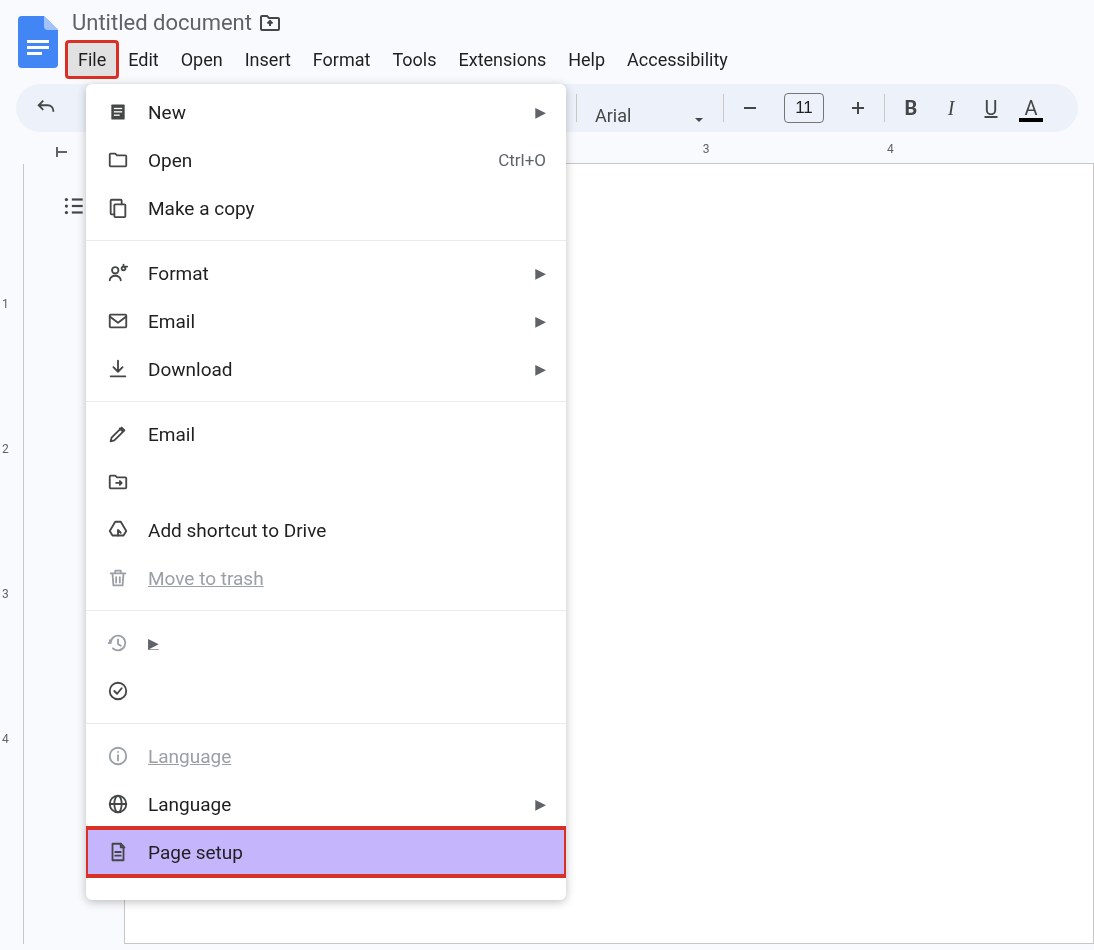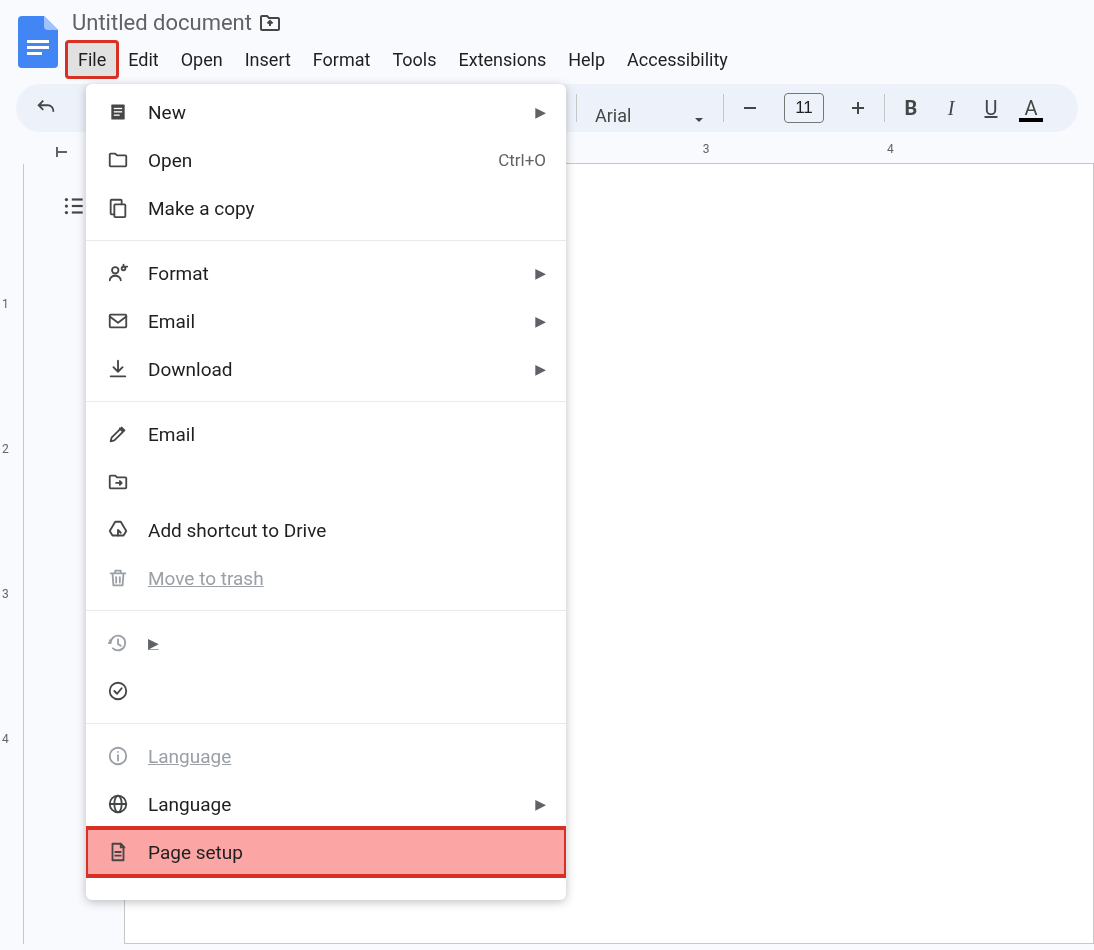--- a/index.html
+++ b/index.html
@@ -197,21 +197,21 @@
   .dd-row {
     display: flex;
     align-items: center;
     height: 48px;
     padding: 0 20px;
     gap: 18px;
     cursor: pointer;
     position:relative;
   }
   .dd-row.disabled { color:#9aa0a6; cursor:default;text-decoration:underline; }
-  .dd-row.hover { background:#fca5a5; }
+  .dd-row.hover { background:#c4b5fd; }
   .dd-icon {
     width: 24px; height:24px; flex-shrink:0;
     display:flex; align-items:center; justify-content:center;
     color:#444746;
   }
   .dd-row.disabled .dd-icon { color:#9aa0a6; }
   .dd-label { flex:1; }
   .dd-shortcut { color:#5f6368; font-size:17px; }
   .dd-arrow { color:#5f6368; font-size:14px; }
   .dd-sep {

